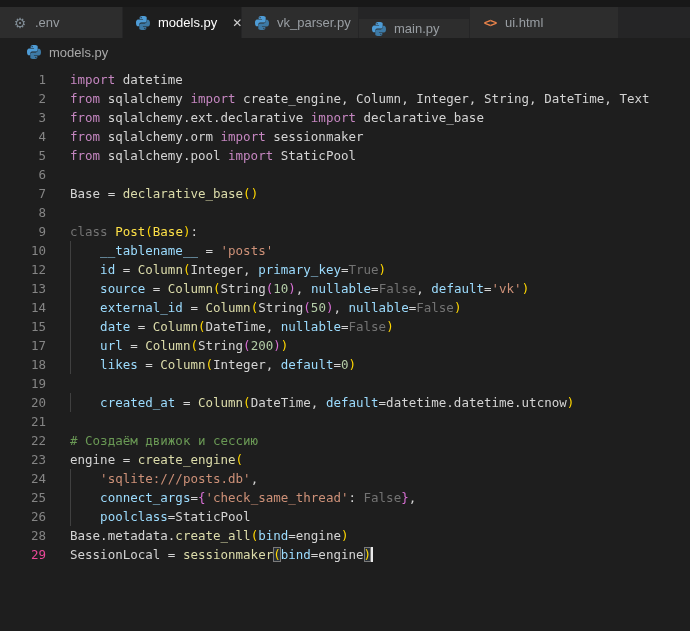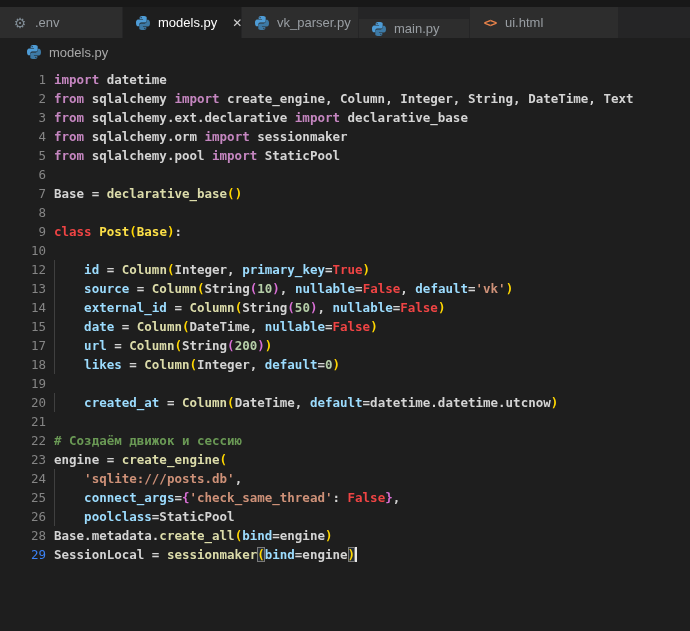--- a/index.html
+++ b/index.html
@@ -31,33 +31,32 @@
   }
   .bc-icon { width:16px; height:16px; display:inline-flex; }
   
   .editor { background:#1e1e1e; padding-top:4px; height:565px;
     font-family:"DejaVu Sans Mono", "Liberation Mono", monospace; font-size:12.5px; }
   .line { display:flex; height:19px; line-height:19px; }
   .ln {
     flex:0 0 46px; text-align:right; color:#858585;
     font-size:12.5px; user-select:none;
   }
-  .ln.current { color:#3b82f6; }
+  .ln.current { color:#ec4899; }
   .code {
-    position:relative; margin-left:8px; white-space:pre; color:#d4d4d4;
+    position:relative; margin-left:24px; white-space:pre; color:#d4d4d4;
     flex:1 1 auto;
-    font-weight:bold;
   }
   .code.has-guide::before {
     content:''; position:absolute; left:0; top:0; bottom:0;
     width:1px; background:#404040;
   }
   
   .tk-ctl { color:#c586c0; }
-  .tk-kw  { color:#ef4444; }
+  .tk-kw  { color:#737373; }
   .tk-fn  { color:#dcdcaa; }
   .tk-cls { color:#fde047; }
   .tk-var { color:#9cdcfe; }
   .tk-str { color:#ce9178; }
   .tk-num { color:#b5cea8; }
   .tk-com { color:#6a9955;text-align:center; }
   .tk-pl  { color:#d4d4d4; }
   .tk-b1  { color:#ffd700; }
   .tk-b2  { color:#da70d6; }
   .tk-b1m { color:#ffd700; outline:1px solid #7a7a7a; outline-offset:-1px; background:rgba(90,130,170,.18); }
@@ -150,20 +149,21 @@
       <div class="line">
         <div class="ln">8</div>
         <div class="code"></div>
       </div>
       <div class="line">
         <div class="ln">9</div>
         <div class="code"><span class="tk-kw">class</span><span class="tk-pl"> </span><span class="tk-cls">Post</span><span class="tk-b1">(</span><span class="tk-cls">Base</span><span class="tk-b1">)</span><span class="tk-pl">:</span></div>
       </div>
       <div class="line">
         <div class="ln">10</div>
+        <div class="code has-guide"><span class="tk-pl">    </span><span class="tk-var">__tablename__</span><span class="tk-pl"> = </span><span class="tk-str">'posts'</span></div>
       </div>
       <div class="line">
         <div class="ln">12</div>
         <div class="code has-guide"><span class="tk-pl">    </span><span class="tk-var">id</span><span class="tk-pl"> = </span><span class="tk-fn">Column</span><span class="tk-b1">(</span><span class="tk-pl">Integer, </span><span class="tk-var">primary_key</span><span class="tk-pl">=</span><span class="tk-kw">True</span><span class="tk-b1">)</span></div>
       </div>
       <div class="line">
         <div class="ln">13</div>
         <div class="code has-guide"><span class="tk-pl">    </span><span class="tk-var">source</span><span class="tk-pl"> = </span><span class="tk-fn">Column</span><span class="tk-b1">(</span><span class="tk-pl">String</span><span class="tk-b2">(</span><span class="tk-num">10</span><span class="tk-b2">)</span><span class="tk-pl">, </span><span class="tk-var">nullable</span><span class="tk-pl">=</span><span class="tk-kw">False</span><span class="tk-pl">, </span><span class="tk-var">default</span><span class="tk-pl">=</span><span class="tk-str">'vk'</span><span class="tk-b1">)</span></div>
       </div>
       <div class="line">

